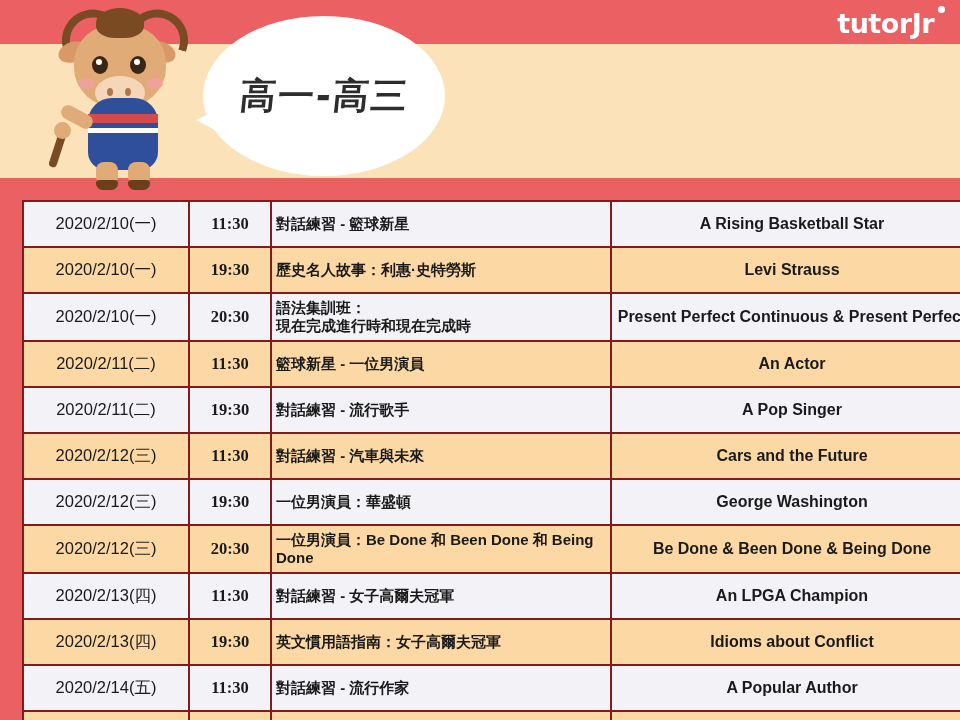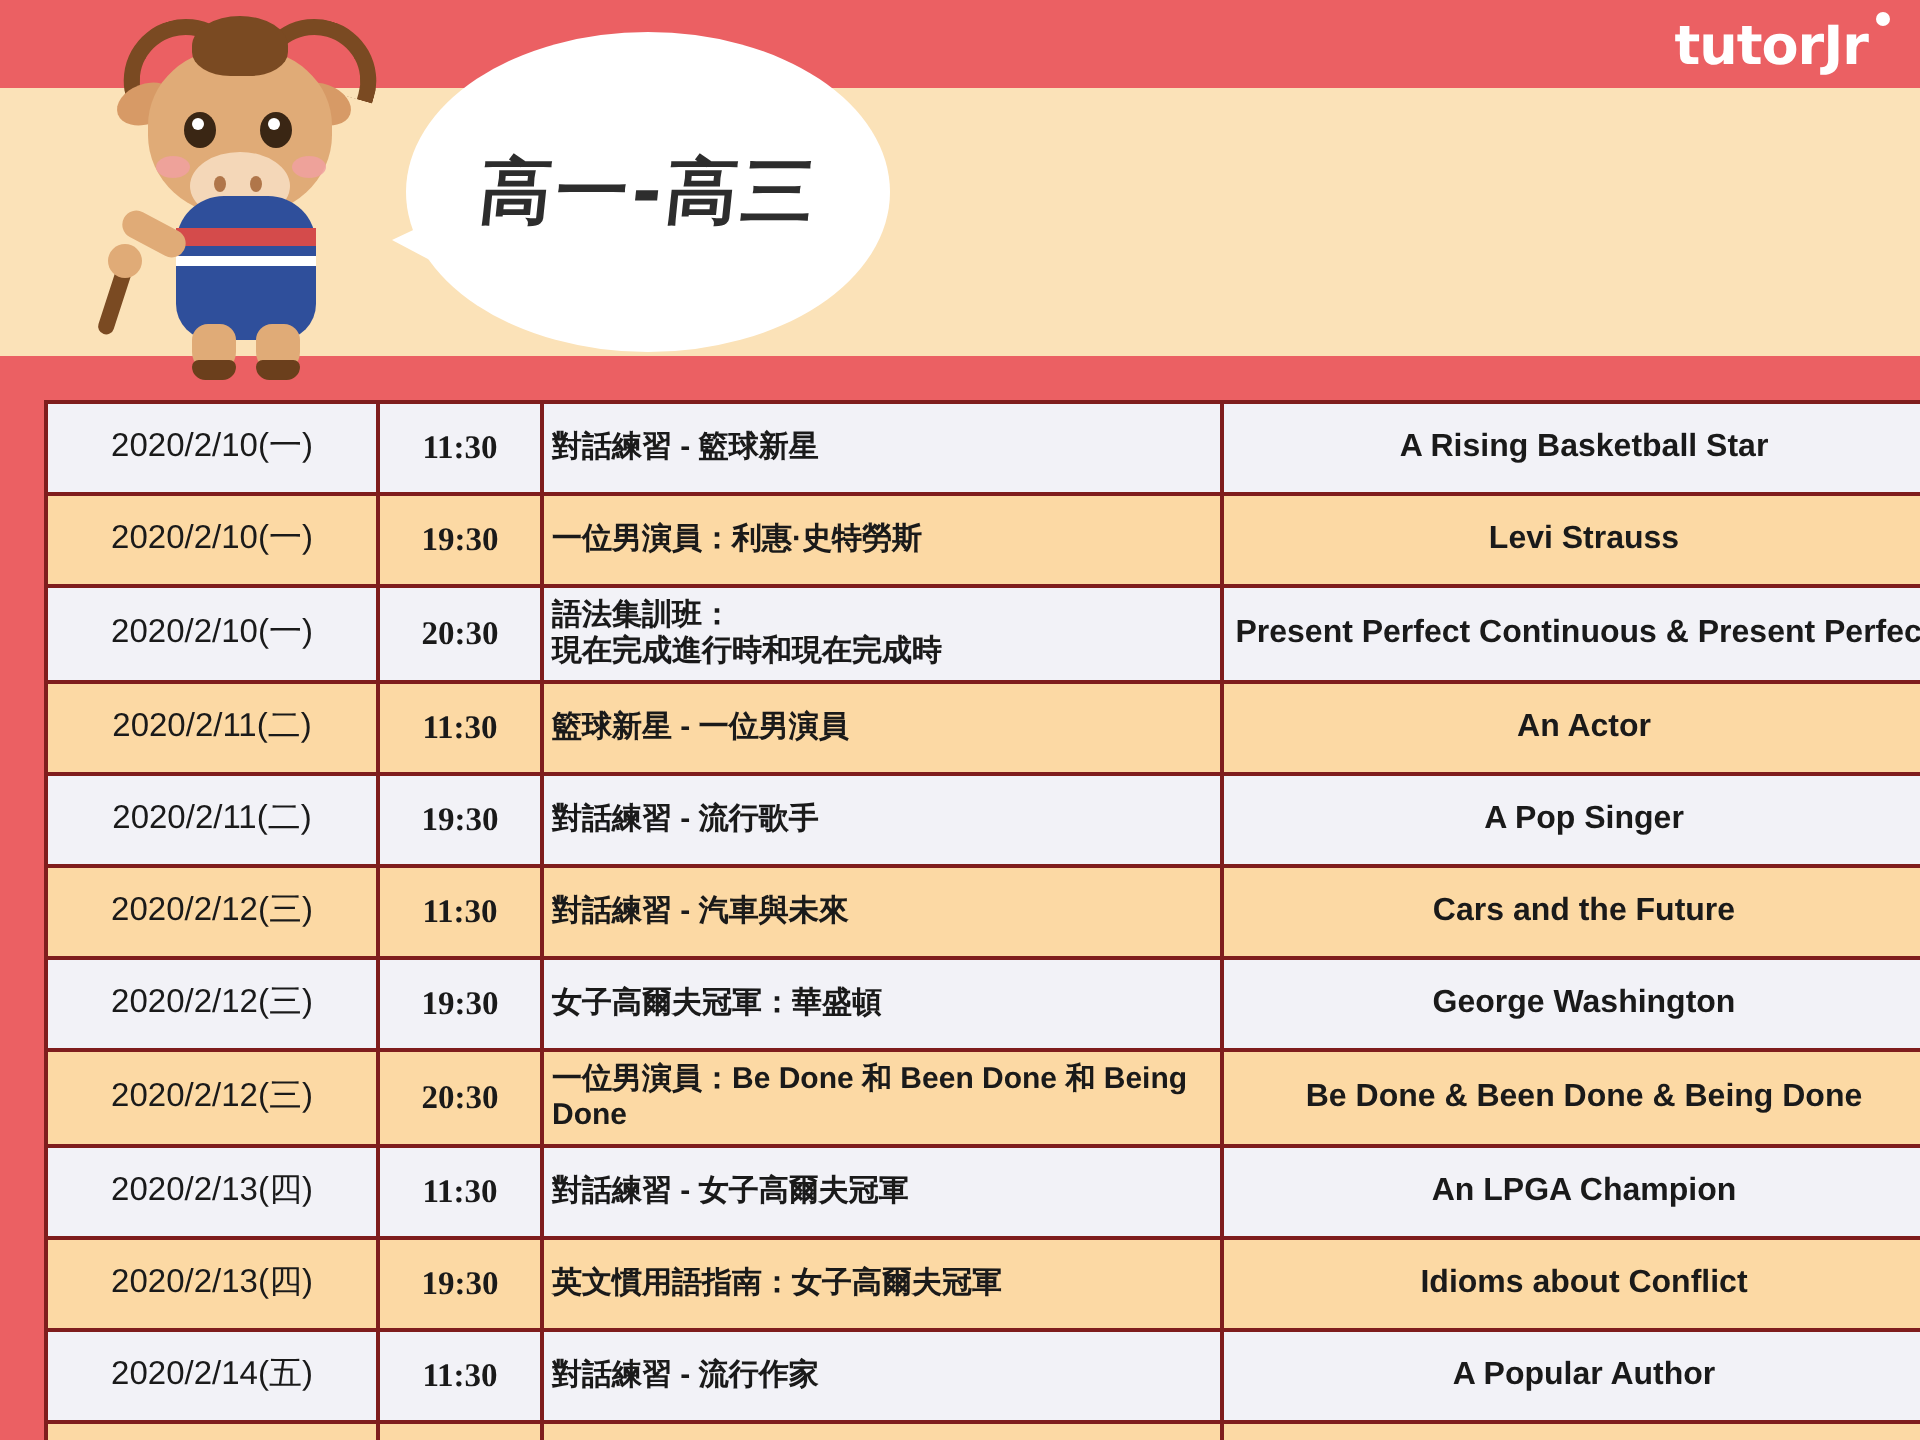--- a/index.html
+++ b/index.html
@@ -317,21 +317,21 @@
       <tbody>
           <tr class="odd row-std">
             <td class="col-date">2020/2/10(一)</td>
             <td class="col-time">11:30</td>
             <td class="col-cn">對話練習 - 籃球新星</td>
             <td class="col-en">A Rising Basketball Star</td>
           </tr>
           <tr class="even row-std">
             <td class="col-date">2020/2/10(一)</td>
             <td class="col-time">19:30</td>
-            <td class="col-cn">一位男演員：利惠·史特勞斯</td>
+            <td class="col-cn">歷史名人故事：利惠·史特勞斯</td>
             <td class="col-en">Levi Strauss</td>
           </tr>
           <tr class="odd row-tall">
             <td class="col-date">2020/2/10(一)</td>
             <td class="col-time">20:30</td>
             <td class="col-cn">語法集訓班：<br>現在完成進行時和現在完成時</td>
             <td class="col-en">Present Perfect Continuous &amp; Present Perfect</td>
           </tr>
           <tr class="even row-std">
             <td class="col-date">2020/2/11(二)</td>
@@ -347,21 +347,21 @@
           </tr>
           <tr class="even row-std">
             <td class="col-date">2020/2/12(三)</td>
             <td class="col-time">11:30</td>
             <td class="col-cn">對話練習 - 汽車與未來</td>
             <td class="col-en">Cars and the Future</td>
           </tr>
           <tr class="odd row-std">
             <td class="col-date">2020/2/12(三)</td>
             <td class="col-time">19:30</td>
-            <td class="col-cn">女子高爾夫冠軍：華盛頓</td>
+            <td class="col-cn">一位男演員：華盛頓</td>
             <td class="col-en">George Washington</td>
           </tr>
           <tr class="even row-tall">
             <td class="col-date">2020/2/12(三)</td>
             <td class="col-time">20:30</td>
             <td class="col-cn">一位男演員：Be Done 和 Been Done 和 Being Done</td>
             <td class="col-en">Be Done &amp; Been Done &amp; Being Done</td>
           </tr>
           <tr class="odd row-std">
             <td class="col-date">2020/2/13(四)</td>

